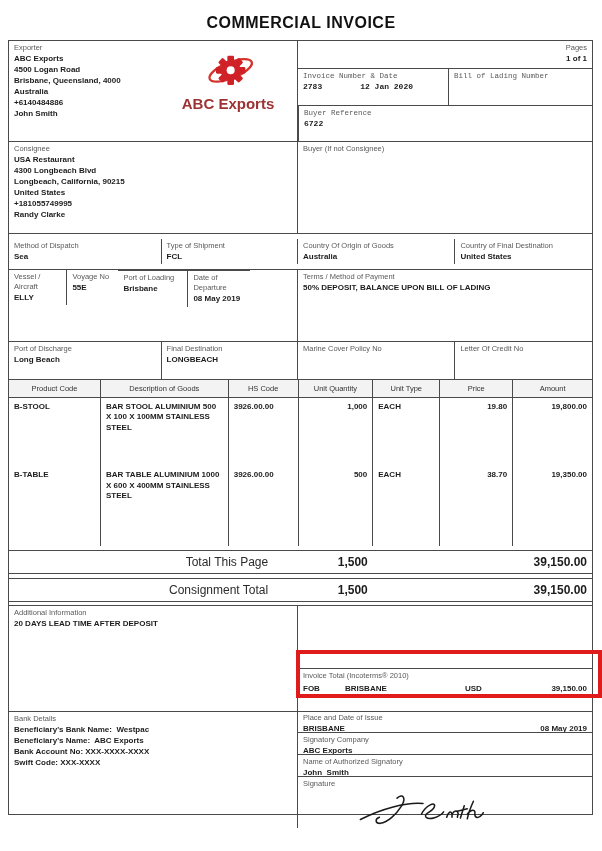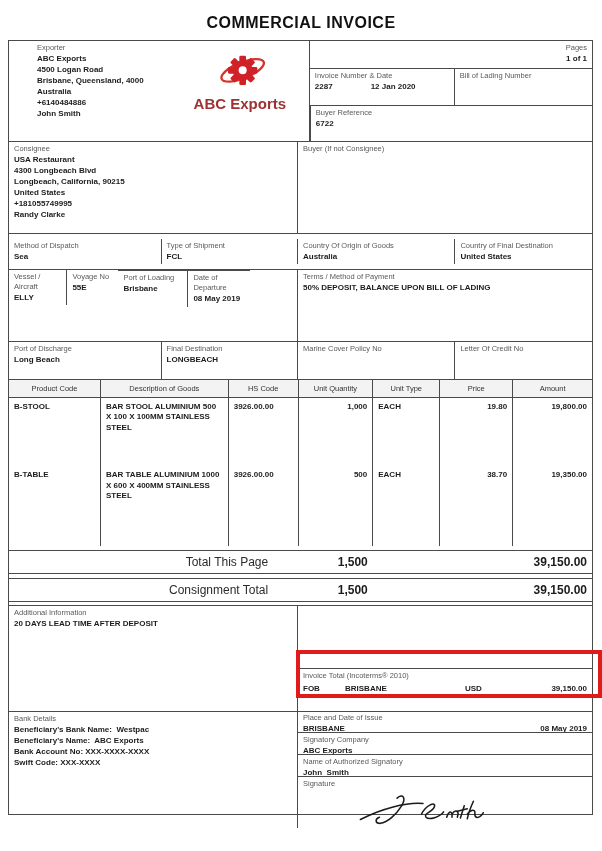--- a/index.html
+++ b/index.html
@@ -18,25 +18,25 @@
     border:1px solid #4a4a4a; background:#fff; font-size:8px;
   }
   .row { display:flex; border-top:1px solid #4a4a4a; }
   .row.first { border-top:none; }
   .cell { border-left:1px solid #4a4a4a; padding:2px 5px; overflow:hidden; }
   .cell.nol { border-left:none; }
   .label { color:#5a5a5a; font-size:7.5px; line-height:10px; }
   .value { font-weight:bold; color:#1c1c1c; font-size:8px; line-height:11px; }
   .addr-line { font-weight:bold; font-size:8px; line-height:11px; }
   .r1 { height:100px; }
-  .r1 .exporter { width:49.4%; position:relative;margin-left:23px; }
+  .r1 .exporter { width:49.4%; position:relative; }
   .r1 .rightcol { width:50.6%; display:flex; flex-direction:column; }
   .pages-strip { height:27px; text-align:right; padding:2px 5px; }
   .sub-row { display:flex; flex:1; border-top:1px solid #4a4a4a; }
-  .sub-row .cell { width:51%; }
+  .sub-row .cell { width:51%;font-family:Liberation Mono, monospace; }
   .sub-row .cell + .cell { width:49%; }
   .split-val { display:flex; }
   .split-val .v2 { margin-left:38px; }
   .r2 { height:92px; }
   .r2 .cell { width:49.4%; }
   .r2 .cell + .cell { width:50.6%; }
   .r3 { height:36px;align-items:center; }
   .c-a { width:26.0%; } .c-b { width:23.4%; } .c-c { width:27.0%; } .c-d { width:23.6%; }
   .r45 { height:72px; }
   .r45 .lefthalf { width:49.4%; display:flex; flex-direction:row; }
@@ -139,21 +139,21 @@
     </div>
     <div class="cell rightcol" style="padding:0;">
       <div class="pages-strip">
         <div class="label">Pages</div>
         <div class="value">1 of 1</div>
       </div>
       <div class="sub-row">
         <div class="cell nol">
           <div class="label">Invoice Number &amp; Date</div>
           <div class="split-val">
-            <span class="value">2287</span>
+            <span class="value">2783</span>
             <span class="value v2">12 Jan 2020</span>
           </div>
         </div>
         <div class="cell">
           <div class="label">Bill of Lading Number</div>
           <div class="value"></div>
         </div>
       </div>
       <div class="sub-row">
         <div class="cell">

